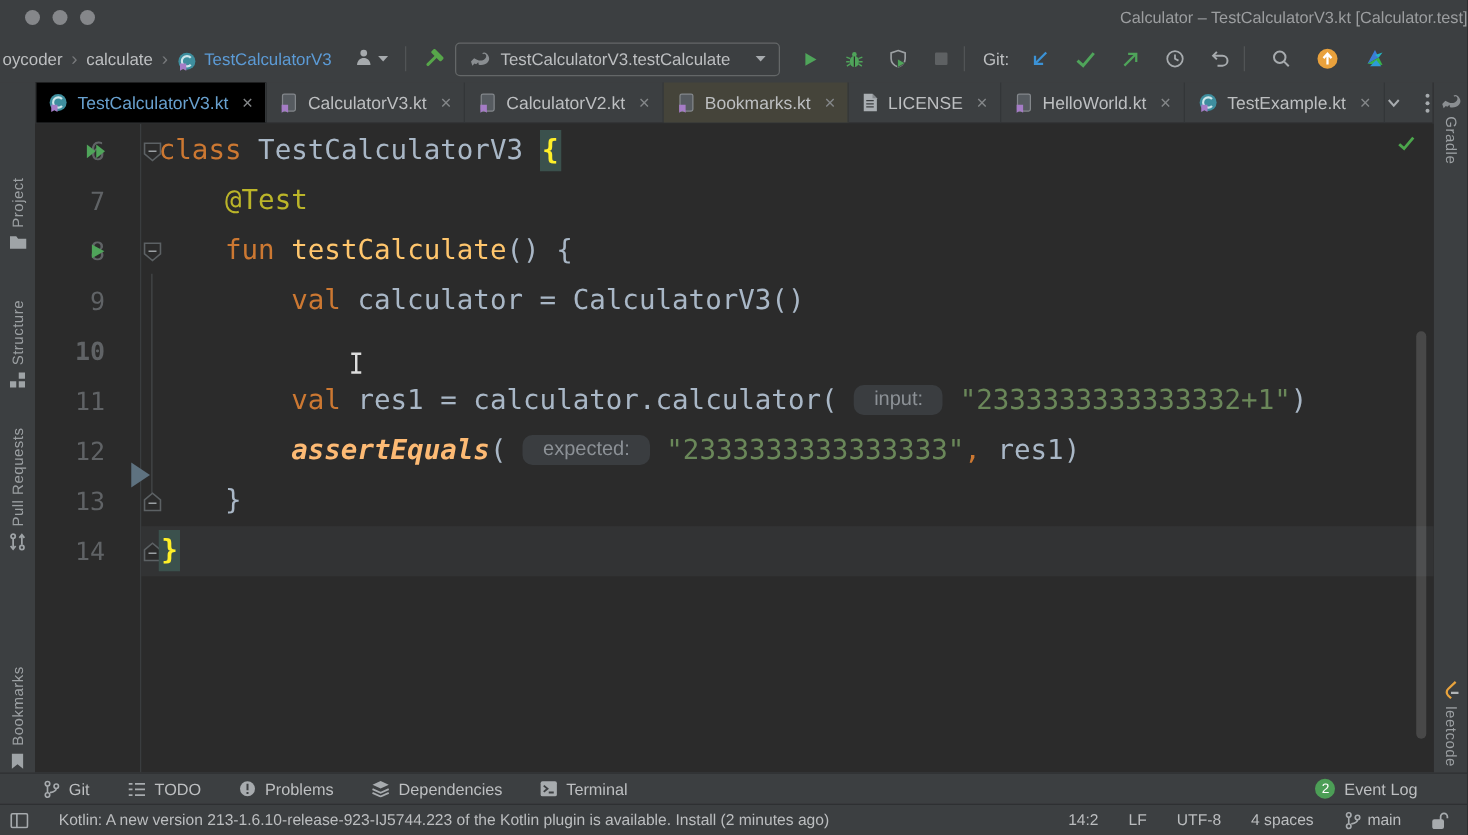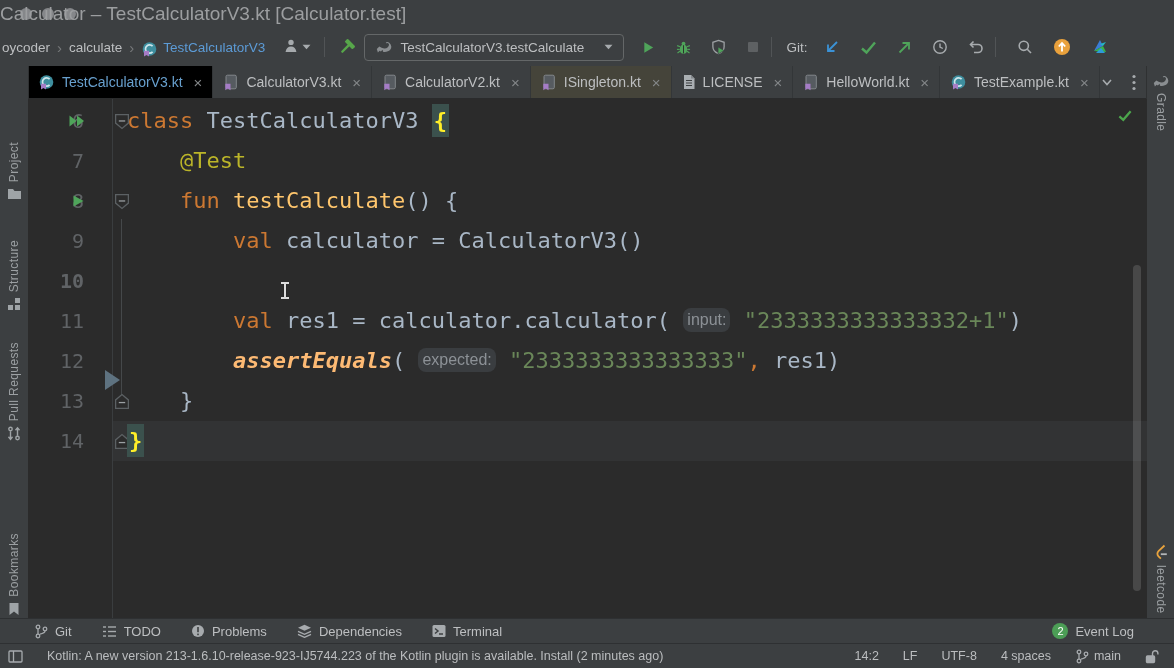--- a/index.html
+++ b/index.html
@@ -4,21 +4,21 @@
 <style>
   html,body{margin:0;padding:0;background:#232425;}
   body{width:1174px;height:668px;position:relative;overflow:hidden;
        font-family:"Liberation Sans",sans-serif;-webkit-font-smoothing:antialiased;}
   #window{position:absolute;inset:0;background:#3C3F41;}
 
   
   #titlebar{position:absolute;left:0;top:0;width:100%;height:28px;background:#3C3F41;}
   .tl{position:absolute;top:8px;width:12px;height:12px;border-radius:50%;background:#85878A;}
   #title-text{position:absolute;left:0;right:0;top:0;height:28px;line-height:28px;
-              text-align:left;color:#9C9EA0;font-size:19px;}
+              text-align:right;color:#9C9EA0;font-size:13px;}
 
   
   #navbar{position:absolute;left:0;top:28px;width:100%;height:38px;background:#3C3F41;
           display:flex;align-items:center;color:#BDBFC1;font-size:13.5px;}
   .bc-label{white-space:nowrap;}
   .bc-sep{color:#77797B;margin:0 7px;font-size:15px;}
   .bc-accent{color:#5C9BD6;}
   .bc-icon{display:inline-flex;margin-right:5px;transform:translateY(2px);}
   .nv-sep{width:1px;height:20px;background:#515456;margin:0 10px;}
   .tbtn{display:inline-flex;align-items:center;justify-content:center;padding:3px;cursor:default;}
@@ -59,21 +59,21 @@
   .gicon{position:absolute;left:44px;top:13px;display:inline-flex;}
   .gicon.runall{left:40px;}
   .fold{position:absolute;left:86px;top:12px;display:inline-flex;}
   .code-text{position:absolute;left:99px;top:0;white-space:pre;
              font-family:"DejaVu Sans Mono",monospace;font-size:22px;line-height:40px;}
   .tk-kw{color:#CC7832;} .tk-def{color:#A9B7C6;} .tk-fn{color:#FFC66D;}
   .tk-ann{color:#BBB529;} .tk-str{color:#6A8759;} .tk-pun{color:#CC7832;}
   .tk-defit{color:#fdba74;font-style:italic;font-weight:bold;}
   .tk-hl{color:#FFEF28;background:#3B514D;font-weight:bold;padding:4px 2px;}
   .tk-inlay{display:inline-block;font-family:"Liberation Sans",sans-serif;font-size:16px;
-            color:#8C9196;background:#3A3D40;border-radius:8px;padding:3px 4px;line-height:1.1;
+            color:#8C9196;background:#3A3D40;border-radius:8px;padding:3px 16px;line-height:1.1;
             vertical-align:3px;}
   #insp-check{position:absolute;right:14px;top:9px;}
   #scroll-thumb{position:absolute;right:6px;top:166px;width:8px;height:326px;border-radius:4px;
                 background:rgba(255,255,255,.14);}
   #gutter-caret{position:absolute;left:77px;top:271px;width:0;height:0;
                 border-left:15px solid #5E7280;border-top:10px solid transparent;
                 border-bottom:10px solid transparent;}
   #ibeam{position:absolute;left:256px;top:184px;width:2px;height:15px;background:#DCDCDC;
          box-shadow:0 0 1px #111;}
   #ibeam::before,#ibeam::after{content:"";position:absolute;left:-3px;width:8px;height:2px;background:#DCDCDC;}
@@ -275,21 +275,21 @@
           <span class="tab-label">CalculatorV2.kt</span>
           <span class="tab-close">×</span>
         </div>
         <div class="tab tinted">
           <span class="tab-icon">
             <svg width="16" height="17" viewBox="0 0 16 17">
               <rect x="3" y="1.2" width="10.3" height="13.6" rx="1.4" fill="#565B60" stroke="#83878B" stroke-width="1"></rect>
               <path d="M2.3 9.8 h5.2 v6.4 l-2.6-1.6 -2.6 1.6 Z" fill="#A57CC6"></path>
             </svg>
           </span>
-          <span class="tab-label">ISingleton.kt</span>
+          <span class="tab-label">Bookmarks.kt</span>
           <span class="tab-close">×</span>
         </div>
         <div class="tab">
           <span class="tab-icon">
             <svg width="14" height="16" viewBox="0 0 14 16">
               <path d="M2 1 h7 l3.5 3.5 V15 H2 Z" fill="#A9AEB2"></path>
               <path d="M9 1 l3.5 3.5 H9 Z" fill="#84888C"></path>
               <g stroke="#3C3F41" stroke-width="1">
                 <line x1="4" y1="6.5" x2="10" y2="6.5"></line>
                 <line x1="4" y1="9" x2="10" y2="9"></line>

